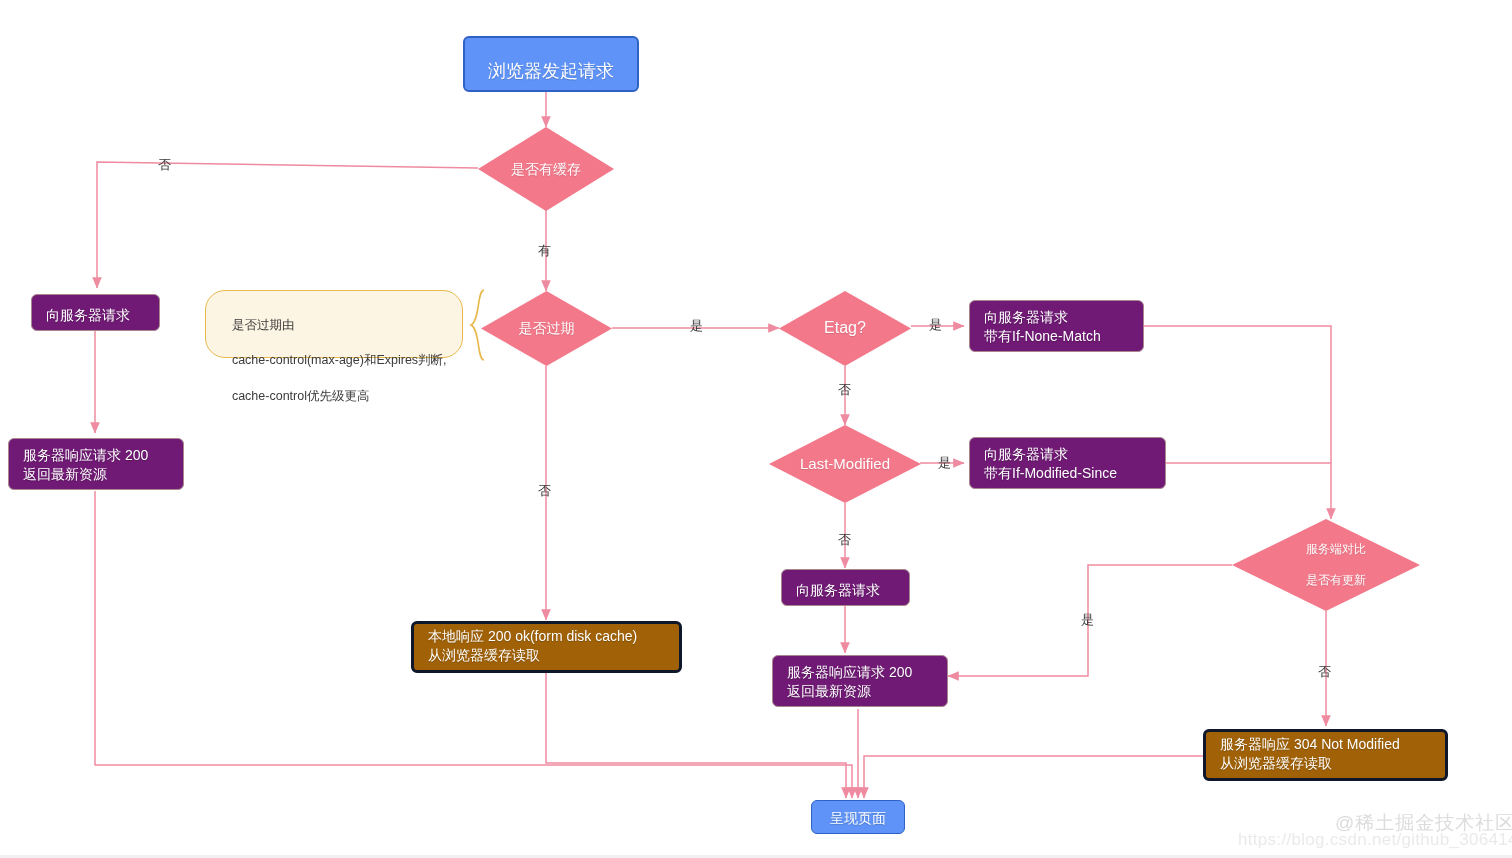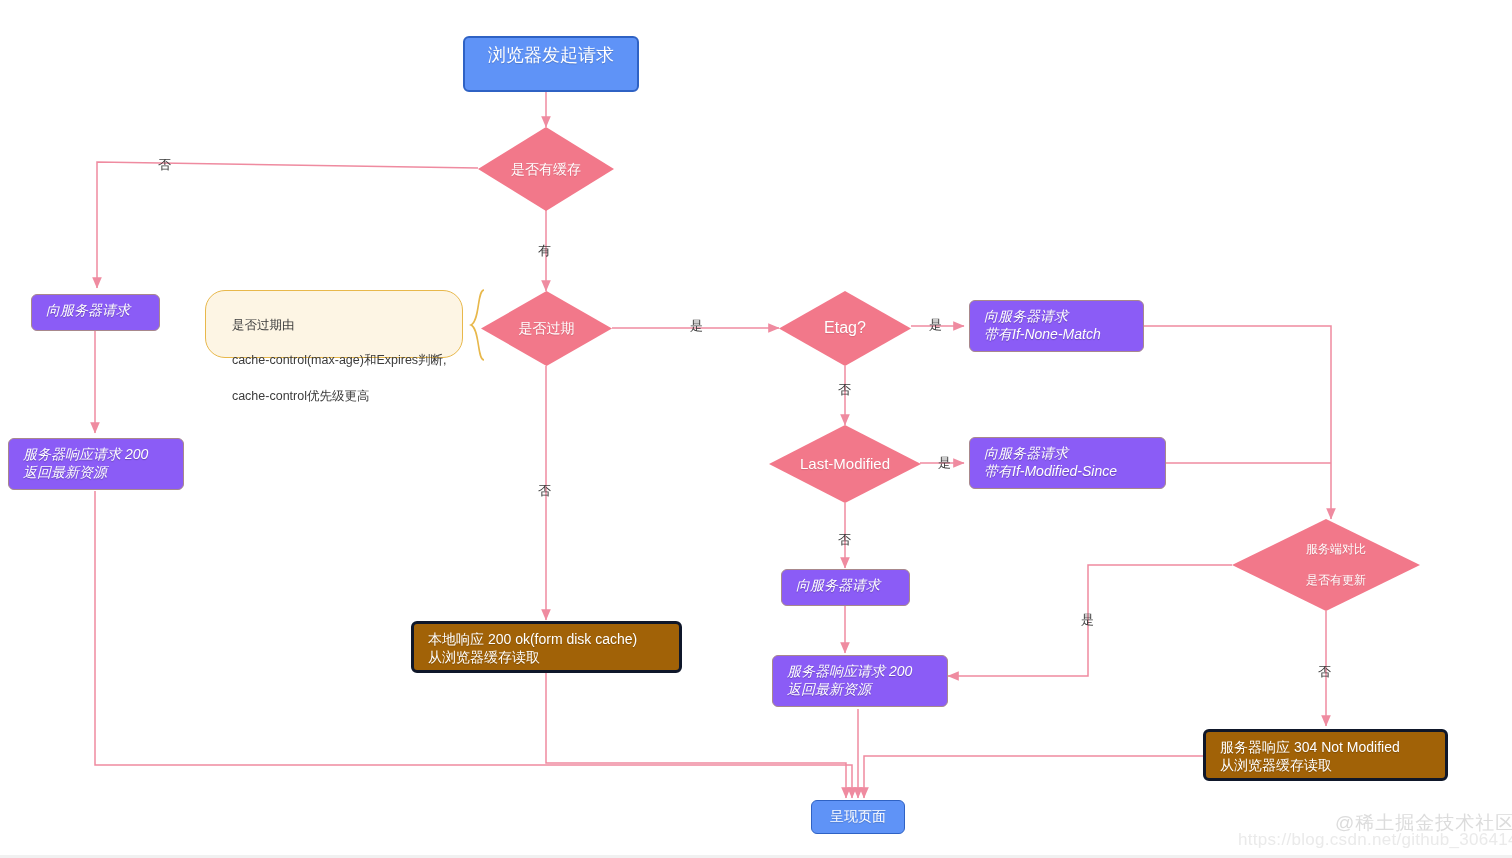--- a/index.html
+++ b/index.html
@@ -19,41 +19,40 @@
     left:0;top:0;
     width:1512px;height:858px;
     pointer-events:none;
   }
   .node{
     position:absolute;
     box-sizing:border-box;
     display:flex;
     flex-direction:column;
     align-items:flex-start;
-    justify-content:flex-start;
+    justify-content:flex-end;
     color:#ffffff;
     line-height:1.32;
     white-space:pre;
   }
   .node.rect{
     border-radius:6px;
     padding:6px 14px;
   }
   .node.rect .line{display:block;}
   .n-blue{
     background:#5f93f7;
     border:2px solid #2f62c4;
     align-items:center;
     text-shadow:0 1px 1px rgba(0,0,0,.18);
   }
   .n-gray{
-    background:#8b5cf6;
+    background:#701a75;
     border:1px solid #a8888c;
     text-shadow:0 1px 1px rgba(0,0,0,.25);
-    font-style:italic;
   }
   .n-green{
     background:#a16207;
     border:3px solid #0f172a;
     text-shadow:0 1px 1px rgba(0,0,0,.22);
   }
   .diamond{
     position:absolute;
     display:flex;
     align-items:center;

